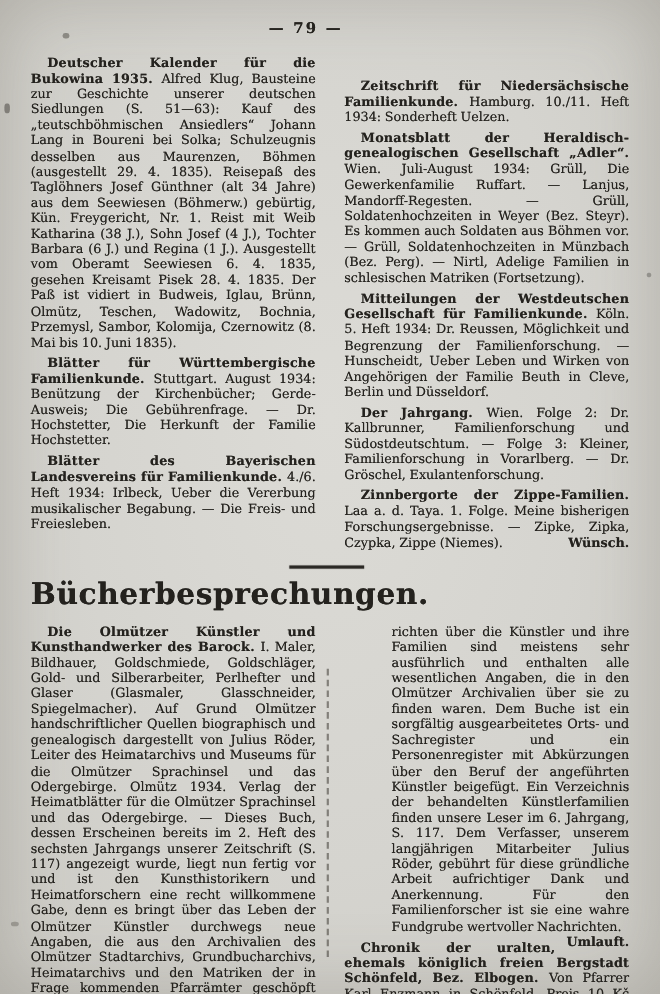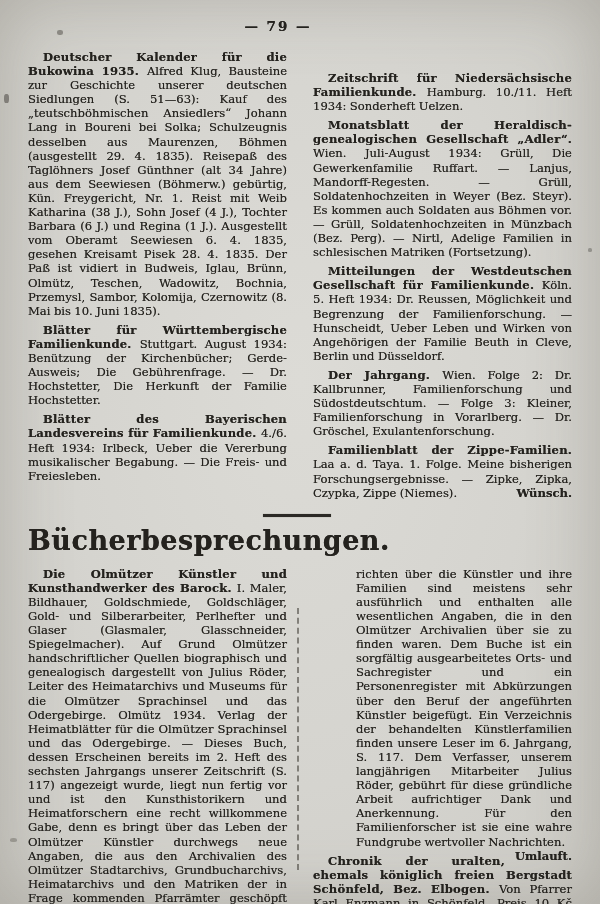--- a/index.html
+++ b/index.html
@@ -61,21 +61,21 @@
     <div class="col">
         <p class="para"><b class="lead">Deutscher Kalender für die Bukowina 1935. </b>Alfred Klug, Bausteine zur Geschichte unserer deutschen Siedlungen (S. 51—63): Kauf des „teutschböhmischen Ansiedlers“ Johann Lang in Boureni bei Solka; Schulzeugnis desselben aus Maurenzen, Böhmen (ausgestellt 29. 4. 1835). Reisepaß des Taglöhners Josef Günthner (alt 34 Jahre) aus dem Seewiesen (Böhmerw.) gebürtig, Kün. Freygericht, Nr. 1. Reist mit Weib Katharina (38 J.), Sohn Josef (4 J.), Tochter Barbara (6 J.) und Regina (1 J.). Ausgestellt vom Oberamt Seewiesen 6. 4. 1835, gesehen Kreisamt Pisek 28. 4. 1835. Der Paß ist vidiert in Budweis, Iglau, Brünn, Olmütz, Teschen, Wadowitz, Bochnia, Przemysl, Sambor, Kolomija, Czernowitz (8. Mai bis 10. Juni 1835).</p>
         <p class="para"><b class="lead">Blätter für Württembergische Familienkunde. </b>Stuttgart. August 1934: Benützung der Kirchenbücher; Gerde-Ausweis; Die Gebührenfrage. — Dr. Hochstetter, Die Herkunft der Familie Hochstetter.</p>
         <p class="para"><b class="lead">Blätter des Bayerischen Landesvereins für Familienkunde. </b>4./6. Heft 1934: Irlbeck, Ueber die Vererbung musikalischer Begabung. — Die Freis- und Freiesleben.</p>
       </div>
     <div class="col col-top-right">
         <p class="para"><b class="lead">Zeitschrift für Niedersächsische Familienkunde. </b>Hamburg. 10./11. Heft 1934: Sonderheft Uelzen.</p>
         <p class="para"><b class="lead">Monatsblatt der Heraldisch-genealogischen Gesellschaft „Adler“. </b>Wien. Juli-August 1934: Grüll, Die Gewerkenfamilie Ruffart. — Lanjus, Mandorff-Regesten. — Grüll, Soldatenhochzeiten in Weyer (Bez. Steyr). Es kommen auch Soldaten aus Böhmen vor. — Grüll, Soldatenhochzeiten in Münzbach (Bez. Perg). — Nirtl, Adelige Familien in schlesischen Matriken (Fortsetzung).</p>
         <p class="para"><b class="lead">Mitteilungen der Westdeutschen Gesellschaft für Familienkunde. </b>Köln. 5. Heft 1934: Dr. Reussen, Möglichkeit und Begrenzung der Familienforschung. — Hunscheidt, Ueber Leben und Wirken von Angehörigen der Familie Beuth in Cleve, Berlin und Düsseldorf.</p>
         <p class="para"><b class="lead">Der Jahrgang. </b>Wien. Folge 2: Dr. Kallbrunner, Familienforschung und Südostdeutschtum. — Folge 3: Kleiner, Familienforschung in Vorarlberg. — Dr. Gröschel, Exulantenforschung.</p>
-        <p class="para"><b class="lead">Familienblatt der Zippe-Familien. </b>Laa a. d. Taya. 1. Folge. Meine bisherigen Forschungsergebnisse. — Zipke, Zipka, Czypka, Zippe (Niemes).<span class="sig">Wünsch.</span></p>
+        <p class="para"><b class="lead">Zinnbergorte der Zippe-Familien. </b>Laa a. d. Taya. 1. Folge. Meine bisherigen Forschungsergebnisse. — Zipke, Zipka, Czypka, Zippe (Niemes).<span class="sig">Wünsch.</span></p>
       </div>
   </div>
 
   <hr class="divider">
 
   <div class="section-heading">Bücherbesprechungen.</div>
 
   <div class="columns">
     <div class="col">
         <p class="para"><b class="lead">Die Olmützer Künstler und Kunsthandwerker des Barock. </b>I. Maler, Bildhauer, Goldschmiede, Goldschläger, Gold- und Silberarbeiter, Perlhefter und Glaser (Glasmaler, Glasschneider, Spiegelmacher). Auf Grund Olmützer handschriftlicher Quellen biographisch und genealogisch dargestellt von Julius Röder, Leiter des Heimatarchivs und Museums für die Olmützer Sprachinsel und das Odergebirge. Olmütz 1934. Verlag der Heimatblätter für die Olmützer Sprachinsel und das Odergebirge. — Dieses Buch, dessen Erscheinen bereits im 2. Heft des sechsten Jahrgangs unserer Zeitschrift (S. 117) angezeigt wurde, liegt nun fertig vor und ist den Kunsthistorikern und Heimatforschern eine recht willkommene Gabe, denn es bringt über das Leben der Olmützer Künstler durchwegs neue Angaben, die aus den Archivalien des Olmützer Stadtarchivs, Grundbucharchivs, Heimatarchivs und den Matriken der in Frage kommenden Pfarrämter geschöpft sind. Dem biographischen Lexikon von 106 Seiten ist eine geschichtliche Einleitung über die Bedeutung der barocken Kunst und die Olmützer Zünfte der besprochenen Kunsthandwerker und ihre Satzungen vorangestellt. Die Lebensnach-</p>

